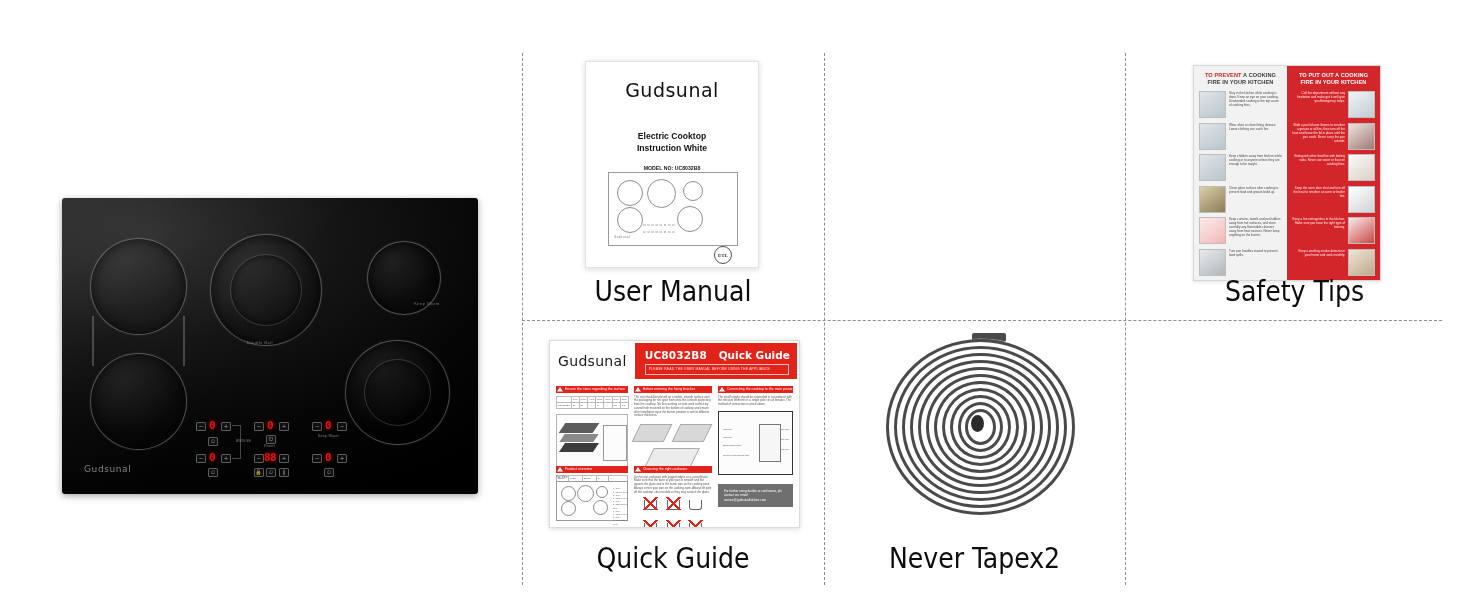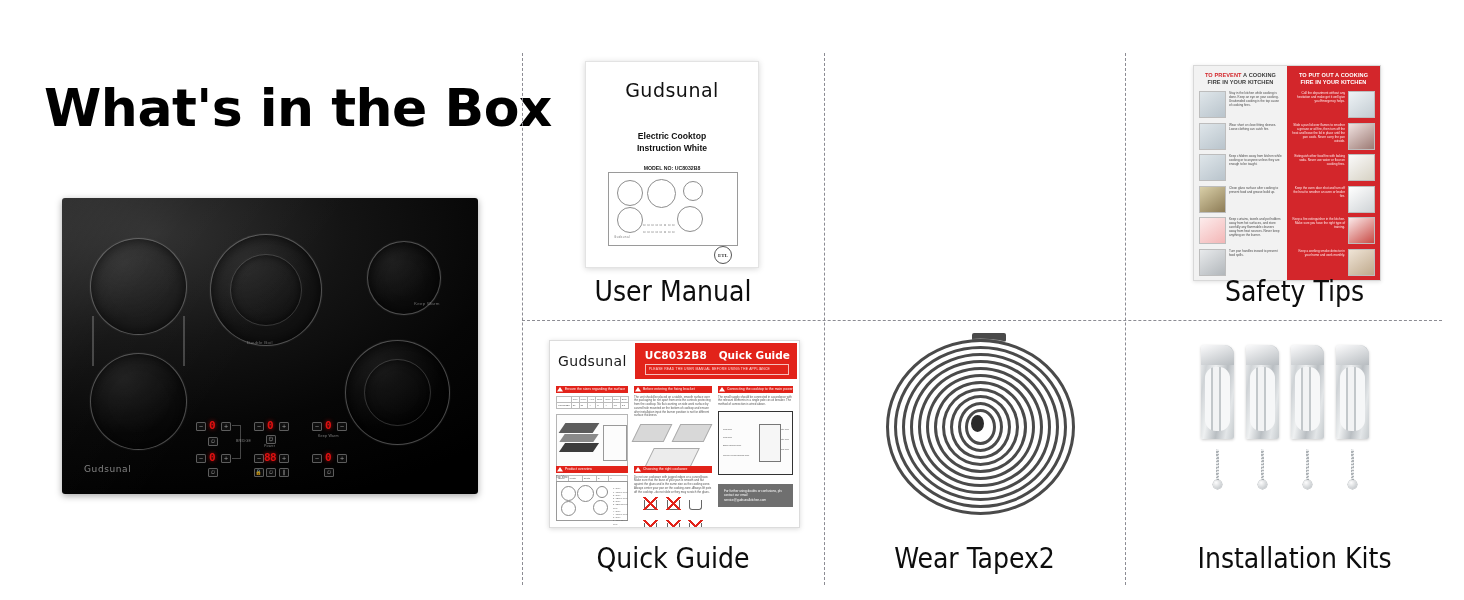--- a/index.html
+++ b/index.html
@@ -279,21 +279,20 @@
     background: repeating-linear-gradient(-18deg,#e9ebec 0 1.5px,#aeb3b7 1.5px 3px);
     border-radius:1.5px 1.5px 0 0;
   }
 </style>
 </head>
 <body>
 
 <div id="root">
 
   <div class="hero">
-    <div class="hero-title">What's in the Box</div>
 
     <div class="cooktop-wrap">
       <div class="cooktop">
 
         <div class="burner" style="left:28px; top:40px; width:95px; height:95px;"></div>
 
         <div class="burner" style="left:28px; top:155px; width:95px; height:95px;"></div>
 
         <div class="bridge-bar" style="left:30px; top:118px; height:50px;"></div>
         <div class="bridge-bar" style="left:121px; top:118px; height:50px;"></div>
@@ -586,43 +585,17 @@
       <div class="tape-ring" style="left:26px; top:27px;  width:135px; height:128px;"></div>
       <div class="tape-ring" style="left:34px; top:34px;  width:119px; height:114px;"></div>
       <div class="tape-ring" style="left:42px; top:41px;  width:103px; height:100px;"></div>
       <div class="tape-ring" style="left:50px; top:48px;  width:87px;  height:86px;"></div>
       <div class="tape-ring" style="left:58px; top:55px;  width:71px;  height:72px;"></div>
       <div class="tape-ring" style="left:66px; top:62px;  width:55px;  height:58px;"></div>
       <div class="tape-ring" style="left:74px; top:69px;  width:39px;  height:44px;"></div>
       <div class="tape-ring" style="left:81px; top:76px;  width:25px;  height:30px;"></div>
       <div class="tape-core" style="left:87px; top:82px; width:13px; height:17px;"></div>
     </div>
-    <div class="cell-caption" style="top:222px;">Wear Tapex2</div>
+    <div class="cell-caption" style="top:222px;">Never Tapex2</div>
   </div>
 
-  <div class="cell" style="left:1125px; top:320px; width:339px; height:265px;">
-    <div class="kit" style="left:62px; top:25px; width:215px; height:170px;">
-      <div class="bracket-piece" style="left:14px;  top:0px;"></div>
-      <div class="bracket-piece" style="left:59px;  top:0px;"></div>
-      <div class="bracket-piece" style="left:104px; top:0px;"></div>
-      <div class="bracket-piece" style="left:149px; top:0px;"></div>
-
-      <div class="screw" style="left:26px;  top:104px;">
-        <div class="screw-shaft"></div>
-          <div class="screw-head"></div>
-      </div>
-      <div class="screw" style="left:71px;  top:104px;">
-        <div class="screw-shaft"></div>
-          <div class="screw-head"></div>
-      </div>
-      <div class="screw" style="left:116px; top:104px;">
-        <div class="screw-shaft"></div>
-          <div class="screw-head"></div>
-      </div>
-      <div class="screw" style="left:161px; top:104px;">
-        <div class="screw-shaft"></div>
-          <div class="screw-head"></div>
-      </div>
-    </div>
-    <div class="cell-caption" style="top:222px;">Installation Kits</div>
-  </div>
 
 </div>
 
 </body></html>

